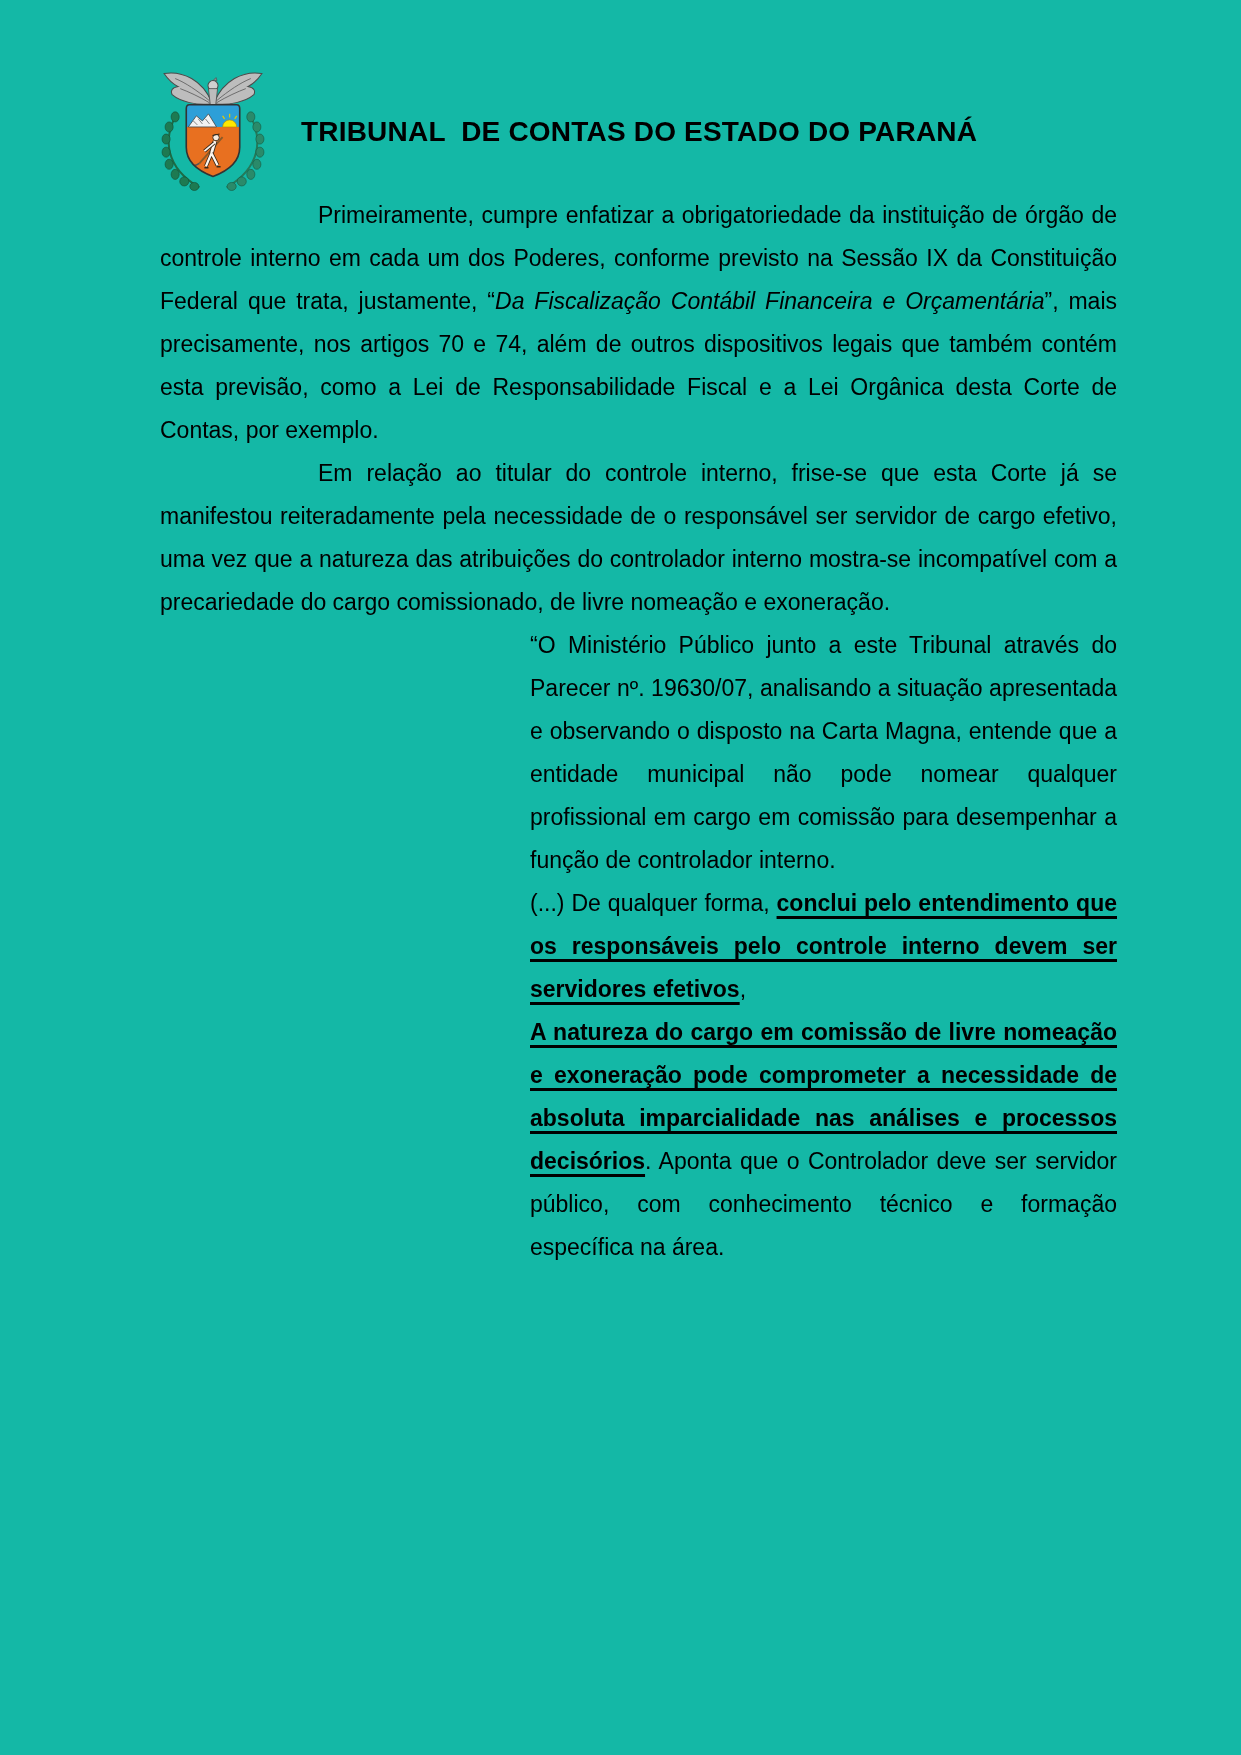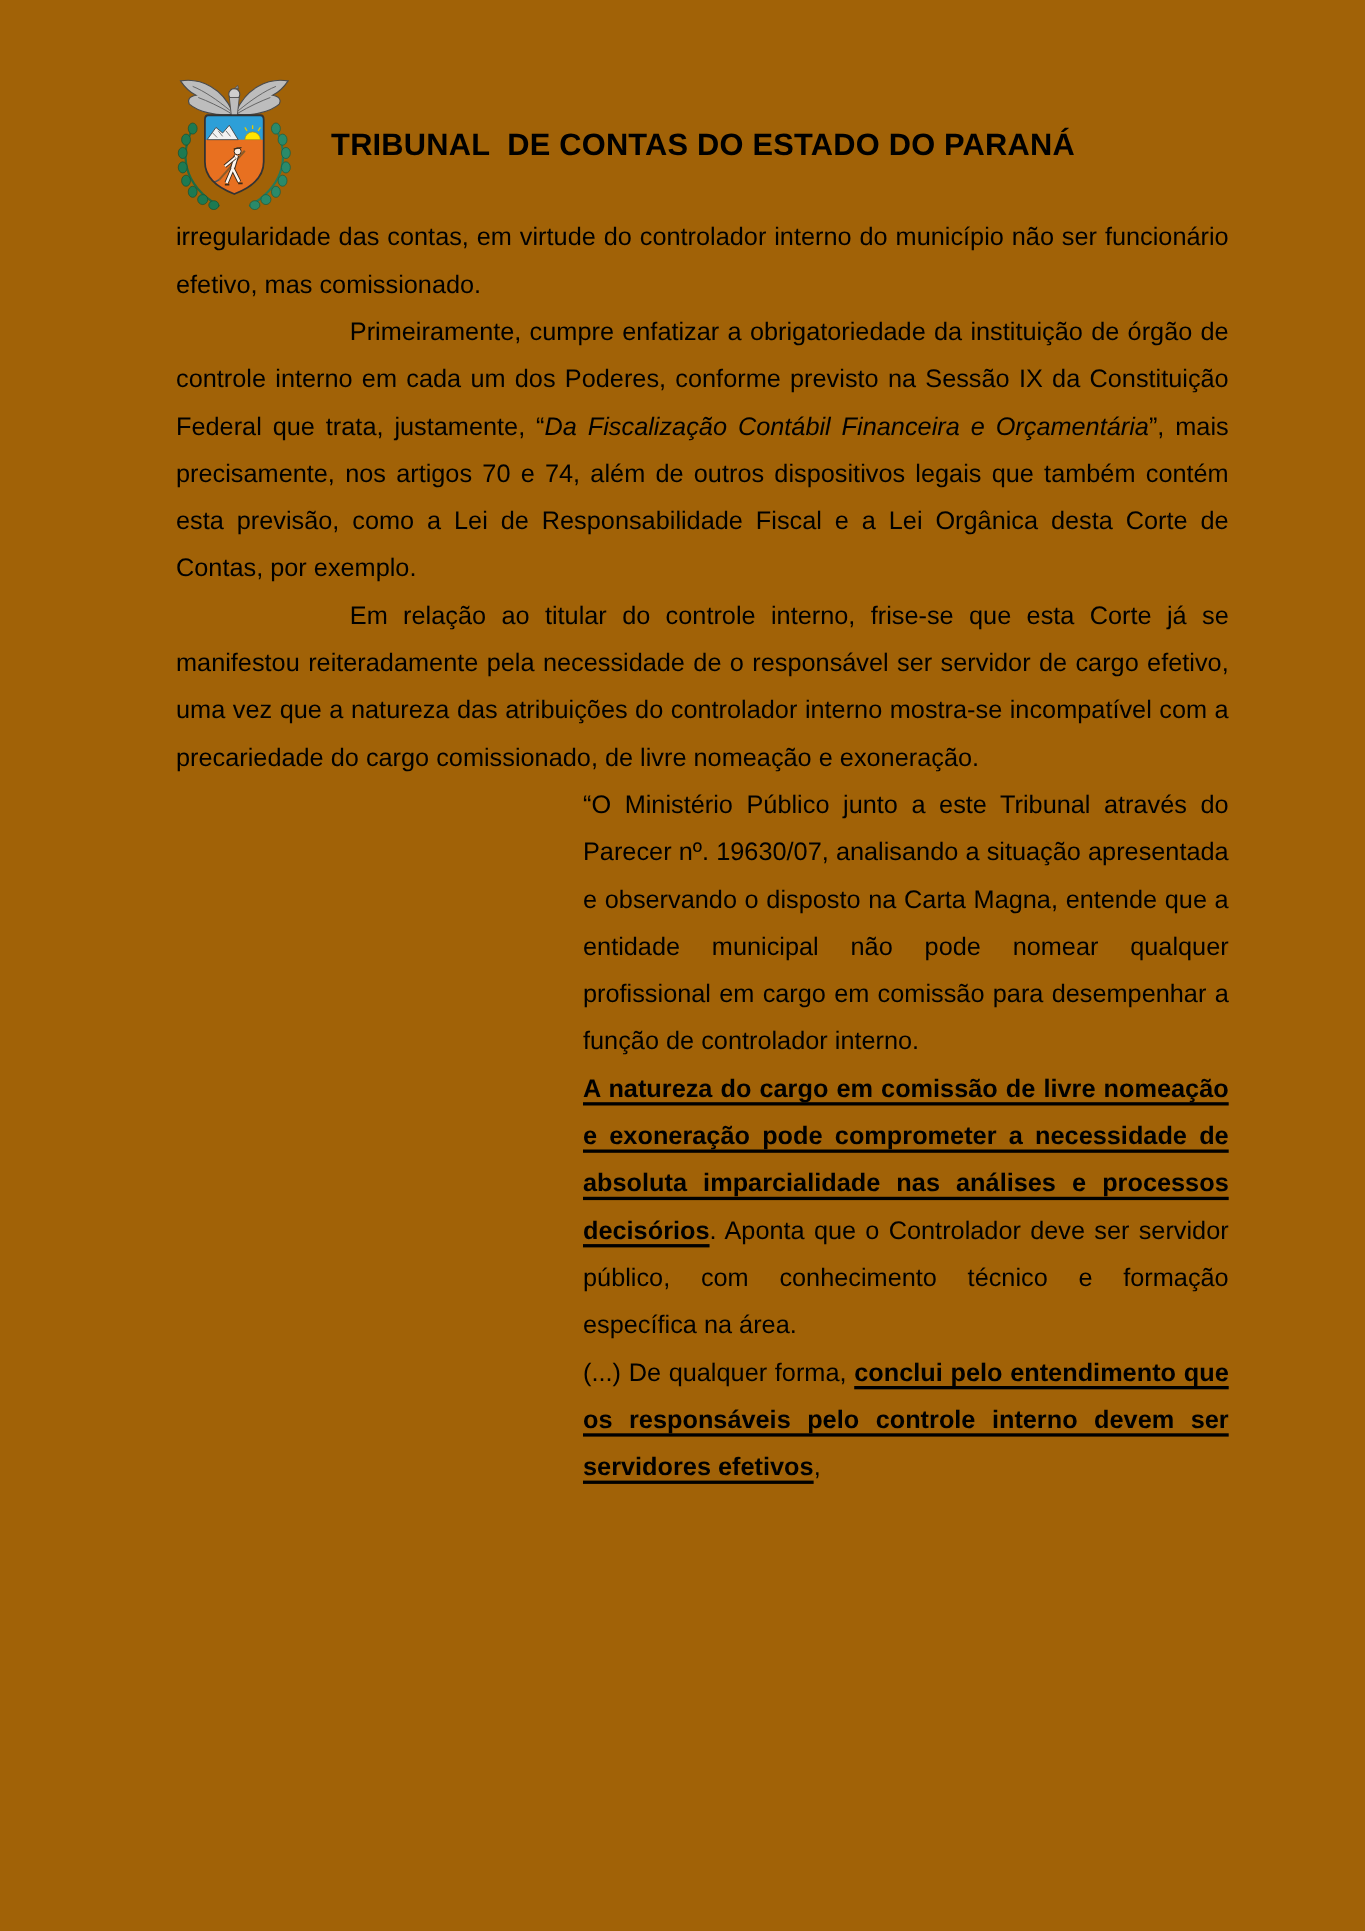--- a/index.html
+++ b/index.html
@@ -1,20 +1,20 @@
 <!DOCTYPE html>
 <html lang="pt"><head>
 <meta charset="utf-8">
 <style>
   html, body { margin: 0; padding: 0; background: #ffffff; }
   .page {
     position: relative;
     width: 1241px;
     height: 1755px;
-    background: #a16207;
+    background: #14b8a6;
     font-family: "Liberation Sans", sans-serif;
     color: #000;
     overflow: hidden;
   }
   .letterhead {
     position: absolute;
     top: 68px;
     left: 155px;
     display: flex;
     align-items: center;
@@ -116,24 +116,23 @@
           </g>
         </g>
         <path d="M34,36 L81,36 Q84,36 84,40 L84,78 Q84,97 57.5,107 Q31,97 31,78 L31,40 Q31,36 34,36 Z" fill="none" stroke="#333" stroke-width="1.6"></path>
       </g>
     </svg>
 
     <h1 class="inst-title">TRIBUNAL  DE CONTAS DO ESTADO DO PARANÁ</h1>
   </header>
 
   <main class="doc-body">
-    <p class="para"><span>irregularidade das contas, em virtude do controlador interno do município não ser funcionário efetivo, mas comissionado.</span></p>
     <p class="para indent"><span>Primeiramente, cumpre enfatizar a obrigatoriedade da instituição de órgão de controle interno em cada um dos Poderes, conforme previsto na Sessão IX da Constituição Federal que trata, justamente, “</span><span class="seg-italic">Da Fiscalização Contábil Financeira e Orçamentária</span><span>”, mais precisamente, nos artigos 70 e 74, além de outros dispositivos legais que também contém esta previsão, como a Lei de Responsabilidade Fiscal e a Lei Orgânica desta Corte de Contas, por exemplo.</span></p>
     <p class="para indent"><span>Em relação ao titular do controle interno, frise-se que esta Corte já se manifestou reiteradamente pela necessidade de o responsável ser servidor de cargo efetivo, uma vez que a natureza das atribuições do controlador interno mostra-se incompatível com a precariedade do cargo comissionado, de livre nomeação e exoneração.</span></p>
 
     <div class="block-quote">
       <p class="para"><span>“O Ministério Público junto a este Tribunal através do Parecer nº. 19630/07, analisando a situação apresentada e observando o disposto na Carta Magna, entende que a entidade municipal não pode nomear qualquer profissional em cargo em comissão para desempenhar a função de controlador interno.</span></p>
+      <p class="para"><span>(...) De qualquer forma, </span><span class="seg-bold-underline">conclui pelo entendimento que os responsáveis pelo controle interno devem ser servidores efetivos</span><span>,</span></p>
       <p class="para"><span class="seg-bold-underline">A natureza do cargo em comissão de livre nomeação e exoneração pode comprometer a necessidade de absoluta imparcialidade nas análises e processos decisórios</span><span>. Aponta que o Controlador deve ser servidor público, com conhecimento técnico e formação específica na área.</span></p>
-      <p class="para"><span>(...) De qualquer forma, </span><span class="seg-bold-underline">conclui pelo entendimento que os responsáveis pelo controle interno devem ser servidores efetivos</span><span>,</span></p>
     </div>
   </main>
 
 </div>
 
 </body></html>

